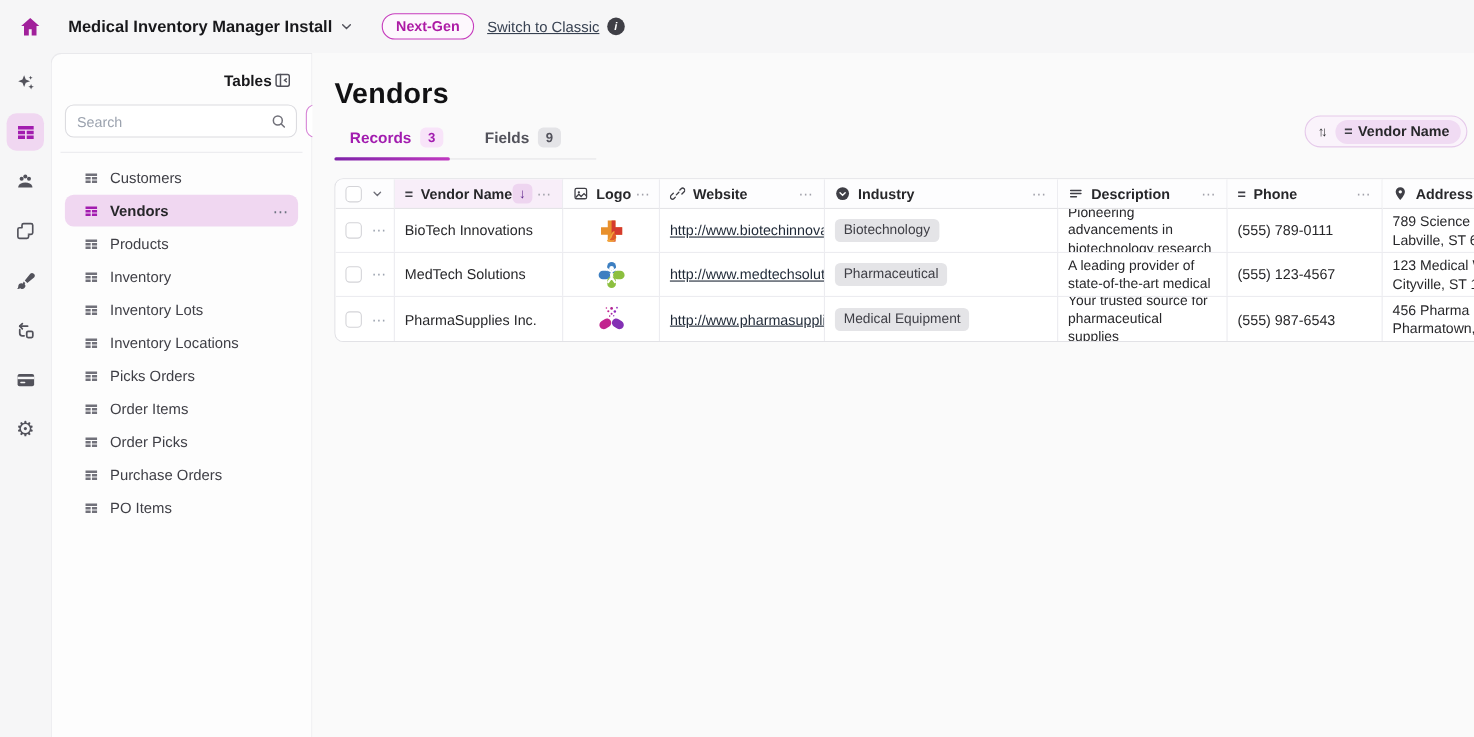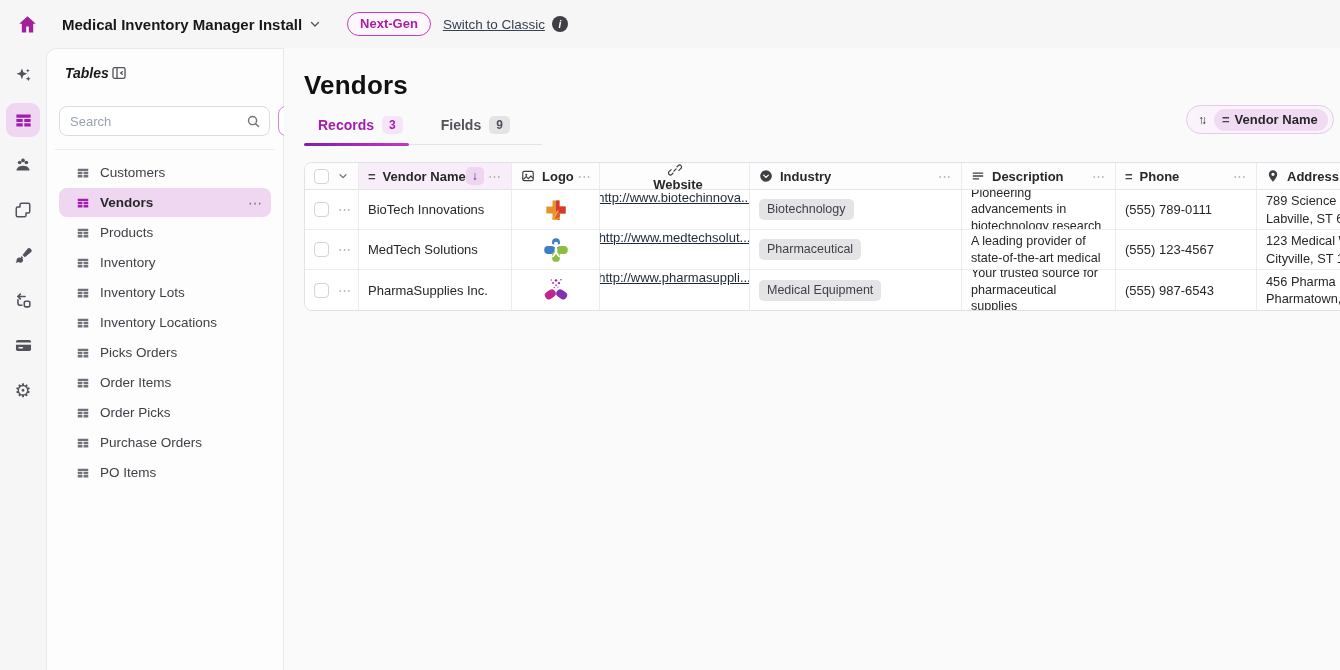--- a/index.html
+++ b/index.html
@@ -22,24 +22,24 @@
   .info-dot { margin-left:7px; width:16px; height:16px; border-radius:50%; background:#3f3f46; color:#fff; font-size:10px; font-weight:700; display:flex; align-items:center; justify-content:center; font-style:italic; }
 
   
   .rail { position:absolute; top:48px; left:0; width:46px; bottom:0; display:flex; flex-direction:column; align-items:center; padding-top:10px; }
   .rail-btn { width:34px; height:34px; margin-bottom:11px; border:none; background:transparent; border-radius:9px; display:flex; align-items:center; justify-content:center; cursor:pointer; color:#52525b; }
   .rail-btn.active { background:var(--accent-soft,#f0d7f1); color:var(--accent,#a21caf); }
   .rail-gear { font-size:19px; line-height:1; color:#52525b; }
 
   
   .sidebar { position:absolute; top:48px; left:46px; width:238px; bottom:0; background:#fdfdfd; border:1px solid #e9e9ec; border-bottom:none; border-top-left-radius:10px; padding:14px 12px 0; }
-  .sb-head { display:flex; align-items:center; justify-content:flex-start; padding:0 4px 0 6px;font-style:italic; }
+  .sb-head { display:flex; align-items:center; justify-content:flex-end; padding:0 4px 0 6px; }
   .sb-title { font-size:14px; font-weight:700; color:#18181b; }
   .sb-collapse { border:none; background:transparent; cursor:pointer; color:#52525b; padding:2px; }
-  .sb-search-row { display:flex; gap:8px; margin-top:23px; }
+  .sb-search-row { display:flex; gap:8px; margin-top:12px; }
   .search-box { flex:1; display:flex; align-items:center; height:30px; border:1px solid #dcdce0; border-radius:8px; background:#fff; padding:0 8px 0 10px; }
   .search-box input { flex:1; border:none; outline:none; font-size:13px; color:#18181b; background:transparent; font-family:inherit; }
   .search-box input::placeholder { color:#9ca3af; }
   .add-table-btn { height:30px; border:1px solid #d684d6; color:var(--accent,#a21caf); background:#fff; border-radius:8px; font-size:13px; font-weight:600; padding:0 10px; display:flex; align-items:center; gap:4px; cursor:pointer; font-family:inherit; }
   .sb-divider { height:1px; background:#ececef; margin:13px -4px 8px; }
   .tlist { }
   .titem { display:flex; align-items:center; height:29px; margin-bottom:1px; padding:0 8px 0 17px; border-radius:8px; cursor:pointer; }
   .titem .ticon { color:#71717a; margin-right:10px; display:flex; }
   .titem .tlabel { font-size:13.5px; color:#3f3f46; }
   .titem.active { background:var(--accent-soft,#f0d7f1); }
@@ -65,21 +65,21 @@
   .sort-chip { display:flex; align-items:center; gap:5px; background:#f0dbf3; border-radius:999px; padding:3px 10px 4px 8px; font-size:13px; font-weight:600; color:#27272a; }
 
   
   .grid { margin-top:17px; width:1152px; background:#fff; border:1px solid #e2e2e6; border-radius:8px 0 0 8px; overflow:hidden; }
   .grow { display:flex; }
   .gcell { flex:none; display:flex; align-items:center; padding:0 9px; border-right:1px solid #ececf0; overflow:hidden; }
   .gcell:last-child { border-right:none; }
   .ghead .gcell { height:27px; background:#fdfdfe; border-bottom:1px solid #e4e4e7; }
   .gbody .grow { border-bottom:1px solid #ececf0; height:40px; background:#fff; }
   .gbody .grow:last-child { border-bottom:none; }
-  .col-sel{width:54px;} .col-name{width:153px;} .col-logo{width:88px;} .col-web{width:150px;flex-direction:column;}
+  .col-sel{width:54px;} .col-name{width:153px;} .col-logo{width:88px;} .col-web{width:150px;}
   .col-ind{width:212px;} .col-desc{width:154px;} .col-phone{width:141px;} .col-addr{width:200px;}
   .hlabel { font-size:13px; font-weight:600; color:#27272a; margin-left:7px; white-space:nowrap; }
   .hmenu { margin-left:auto; color:#a1a1aa; font-size:13px; letter-spacing:1px; padding-left:4px; }
   .ficon { color:#3f3f46; display:flex; flex:none; }
   .eq { font-size:13px; font-weight:700; color:#3f3f46; }
   .gcell.sorted { background:#f8eef9; }
   .sortchip { margin-left:auto; width:18px; height:18px; border-radius:5px; background:#eed5f0; color:#581c87; font-size:12px; display:flex; align-items:center; justify-content:center; }
   .checkbox { width:15px; height:15px; border:1.5px solid #d4d4d8; border-radius:4px; background:#fff; flex:none; cursor:pointer; }
   .sel-aux { margin-left:9px; color:#71717a; display:flex; }
   .rowdots { margin-left:9px; color:#9ca3af; font-size:13px; letter-spacing:.5px; }

